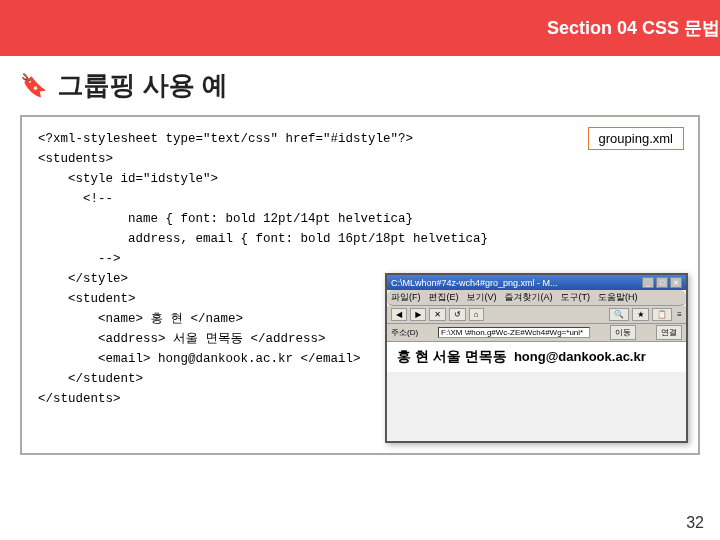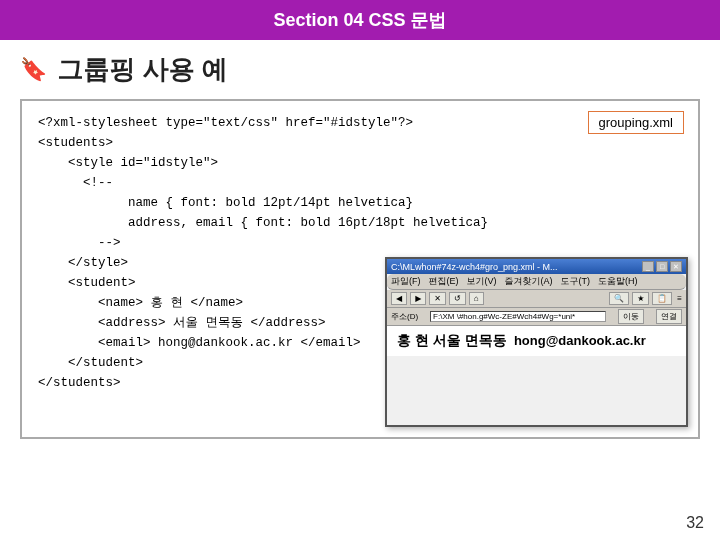--- a/index.html
+++ b/index.html
@@ -6,24 +6,24 @@
     body {
       width: 720px;
       height: 540px;
       background: #ffffff;
       font-family: Arial, sans-serif;
       overflow: hidden;
     }
 
     
     .header {
-      background: #a21caf;
+      background: #ef4444;
       color: white;
-      text-align: center;
-      padding: 8px 0;
+      text-align: right;
+      padding: 16px 0;
       font-size: 18px;
       font-weight: bold;
     }
 
     
     .section-title {
       display: flex;
       align-items: center;
       padding: 12px 20px;
       gap: 10px;
@@ -134,21 +134,21 @@
       border: 1px solid #999;
       padding: 1px 4px;
       font-size: 8px;
     }
     .browser-addressbar {
       background: #d4d0c8;
       padding: 1px 4px;
       border-bottom: 1px solid #999;
       display: flex;
       align-items: center;
-      gap: 12px;
+      gap: 20px;
       font-size: 8px;
       justify-content: flex-end;
     }
     .address-label {
       font-size: 8px;
     }
     .address-input {
       background: white;
       border: 1px inset #999;
       flex: 1;

